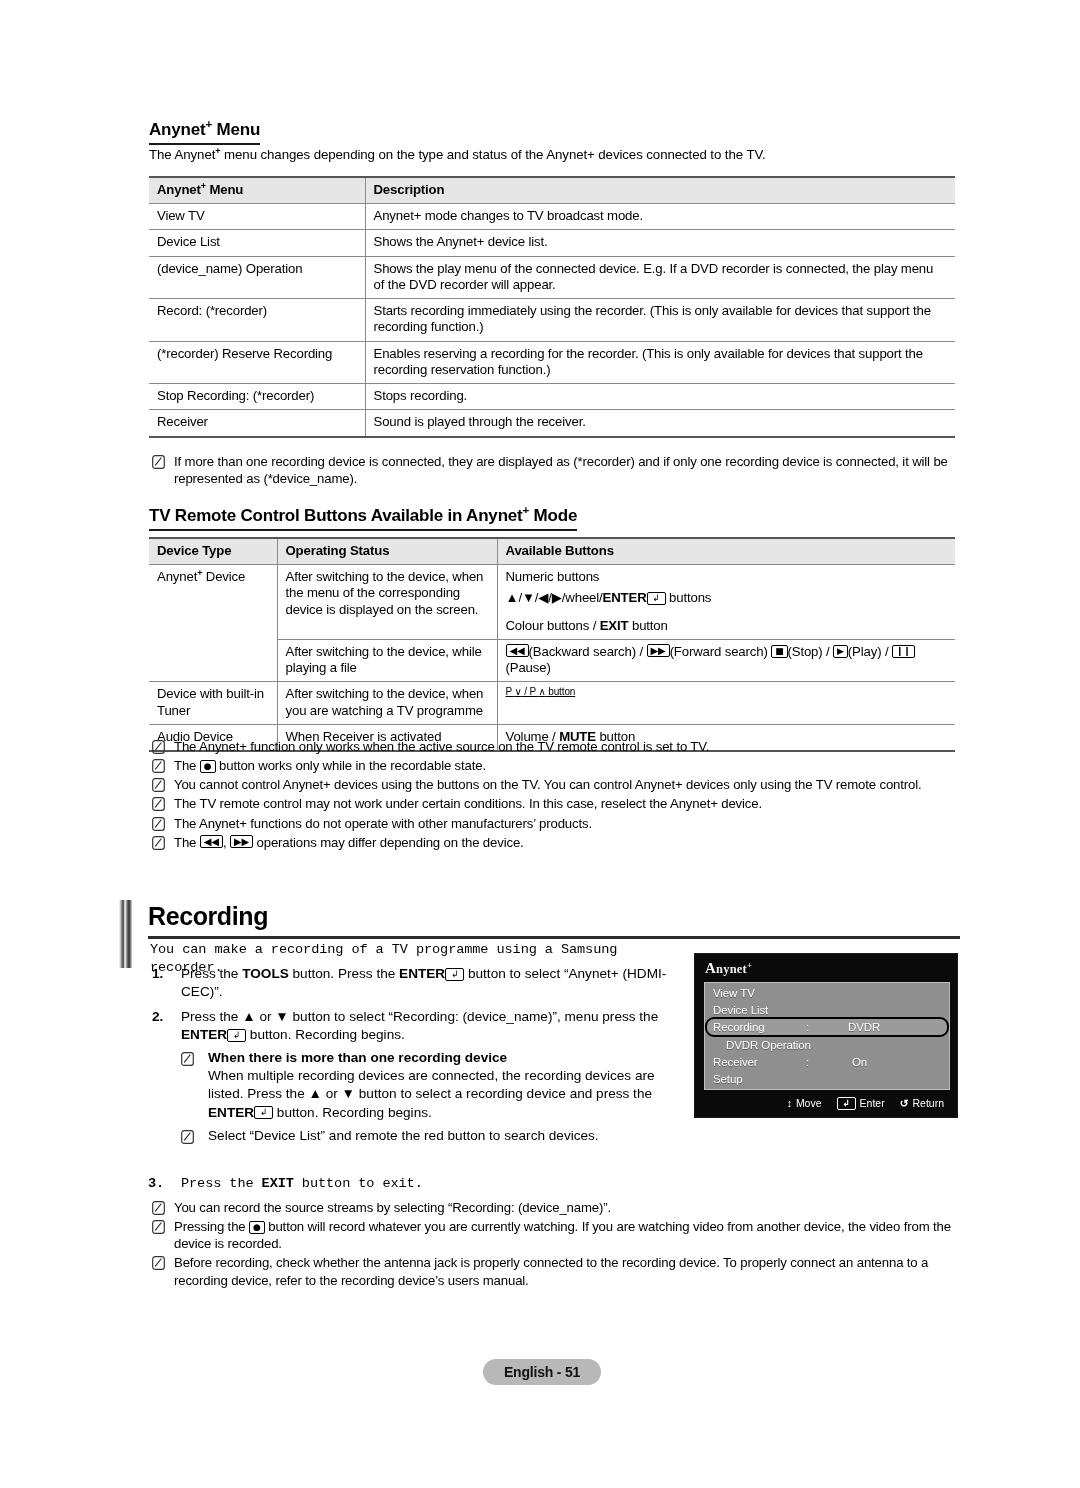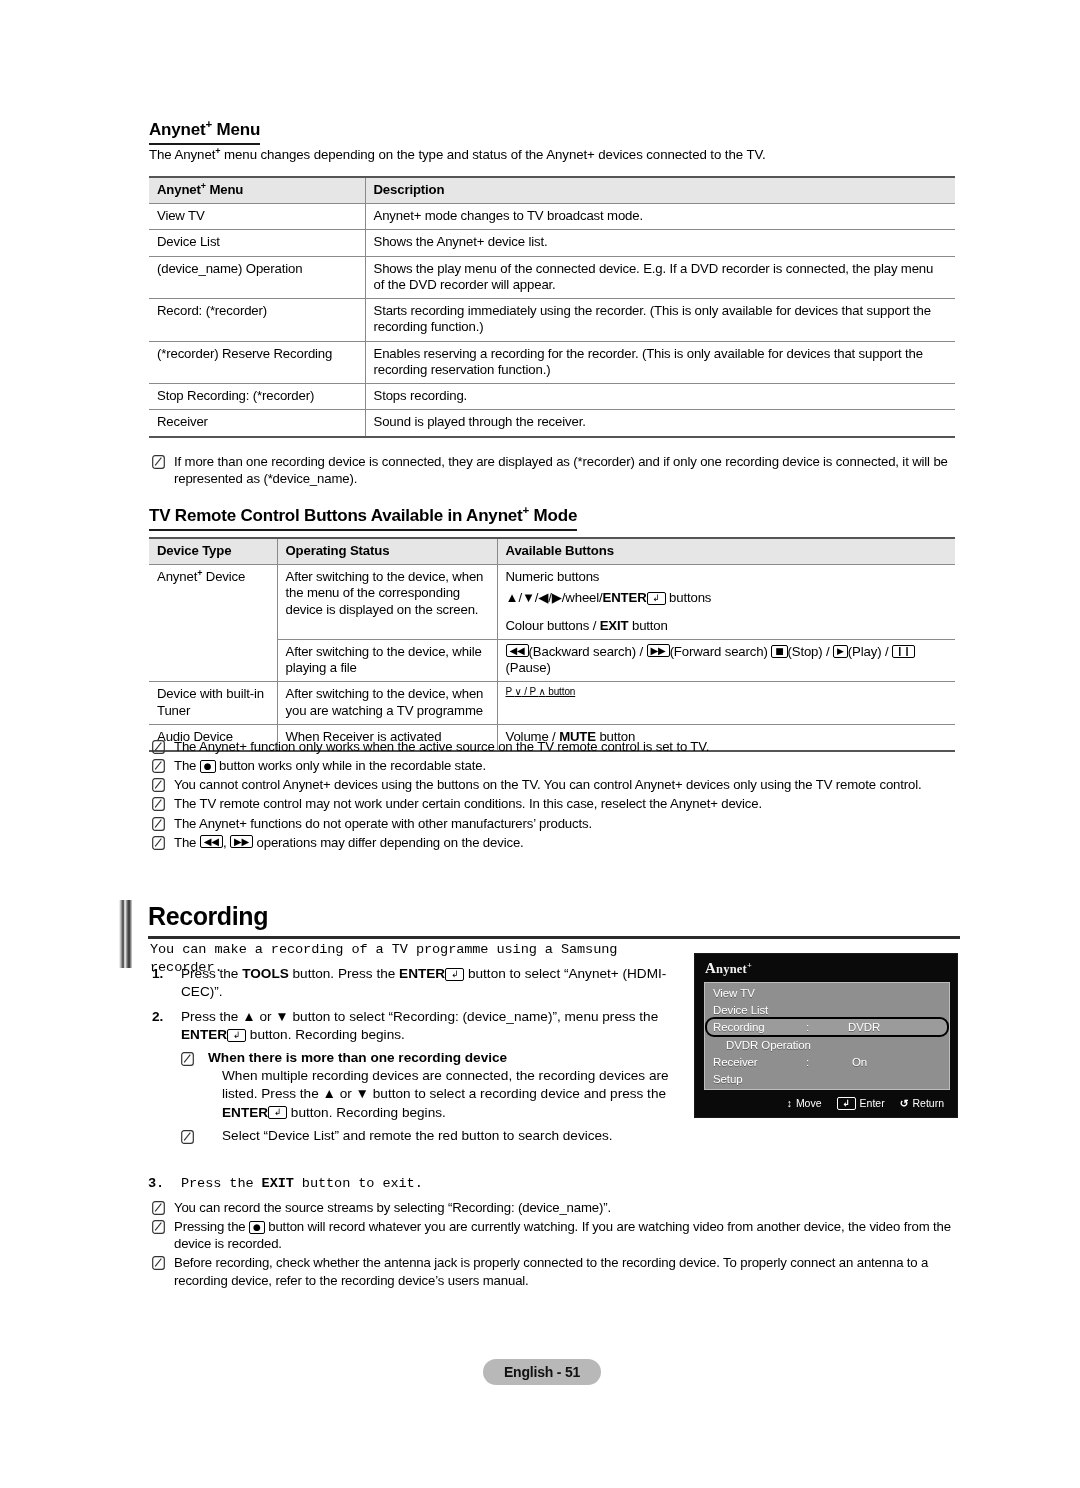--- a/index.html
+++ b/index.html
@@ -134,21 +134,21 @@
     position:absolute; left:4px; top:0;
     font-weight:bold;
   }
   .substep {
     margin-top:5px;
     padding-left:27px;
     position:relative;
   }
   .substep .sicon { position:absolute; left:0; top:3px; }
   .substep .shead { font-weight:bold; }
-  .substep .sbody { margin-left:14px; }
+  .substep .sbody { }
 
   
   .osd {
     position:absolute;
     background:#0a0a0a;
     border:1px solid #1a1a1a;
   }
   .osd-logo {
     position:absolute;
     color:#f2f2f2;

